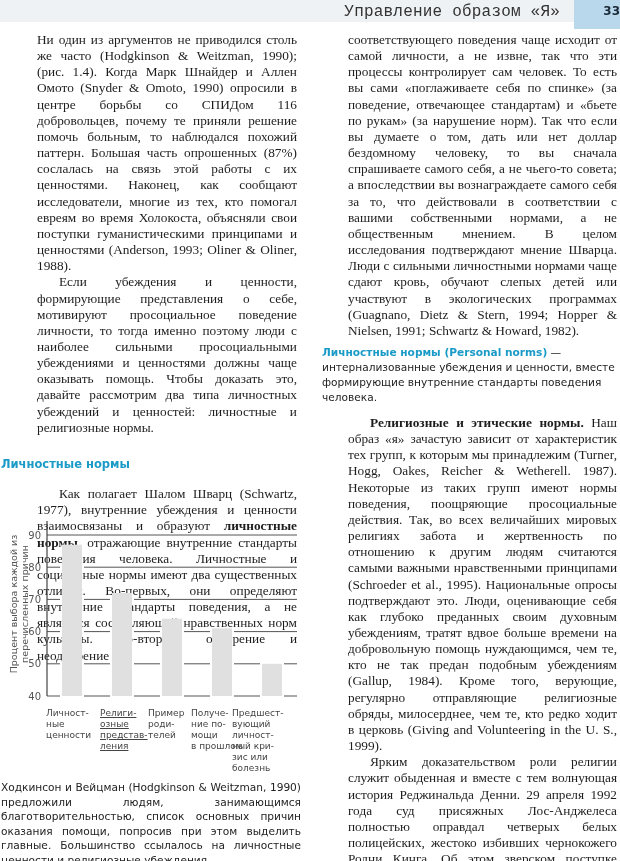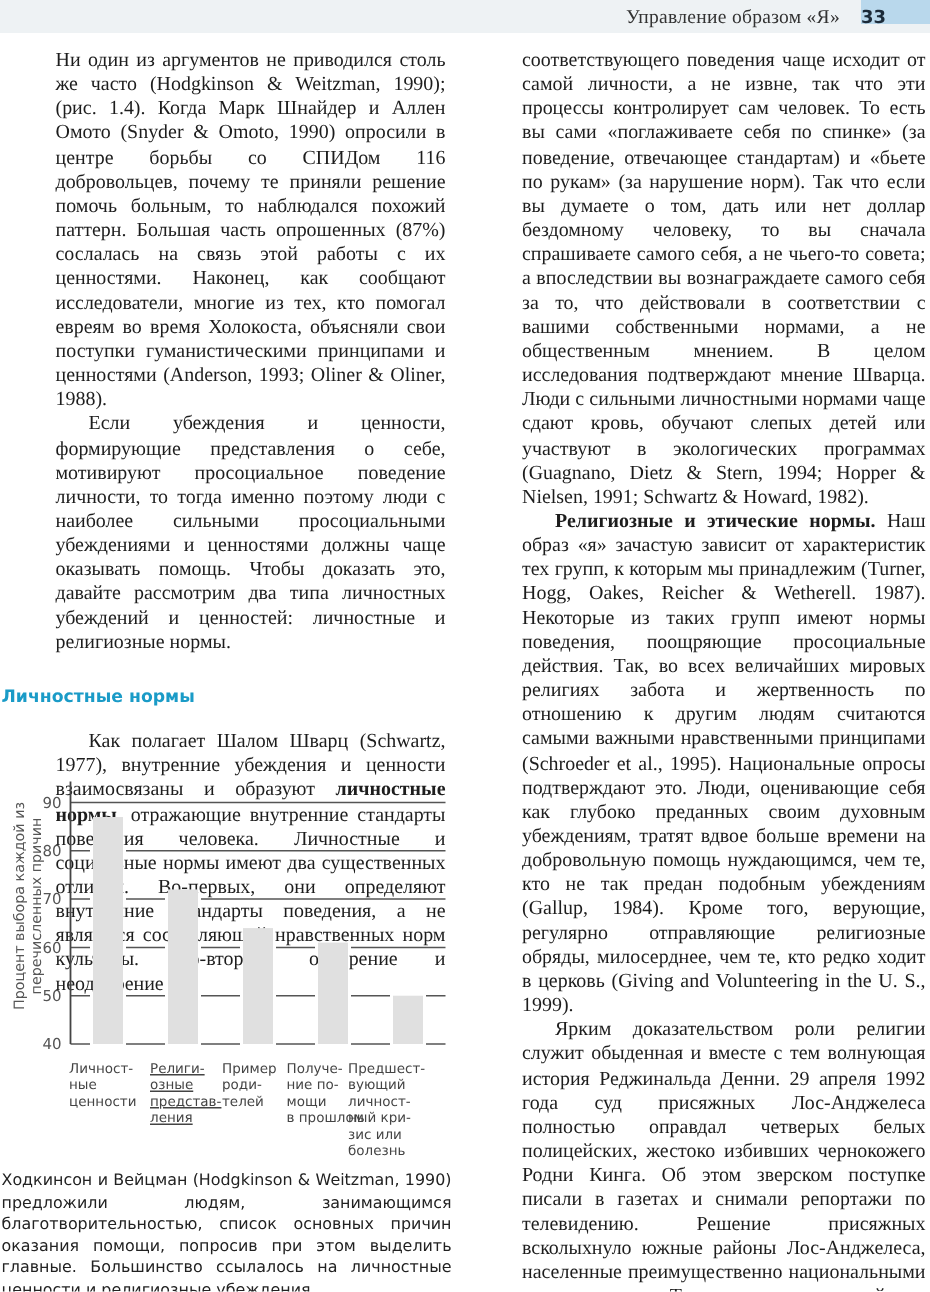--- a/index.html
+++ b/index.html
@@ -1,22 +1,22 @@
 <!DOCTYPE html>
 <html><head>
 <meta charset="utf-8">
 <style>
   * { margin:0; padding:0; box-sizing:border-box; }
   html, body { width:620px; height:861px; background:#ffffff; overflow:hidden; }
   body { position:relative; font-family:"Liberation Serif", "DejaVu Serif", serif; color:#1d1d1d; }
 
   .header { position:absolute; top:0; left:0; width:620px; height:24px; }
   .header-band { position:absolute; top:0; left:0; width:620px; height:22px; background:#eef2f4; }
-  .running-title { position:absolute; right:60px; top:3px; font-family:Liberation Serif, serif; font-size:13px; color:#333; letter-spacing:0.2px; }
-  .page-num { position:absolute; right:0; top:0; width:46px; height:16px; background:#b9d8ec; font-family:"DejaVu Sans", sans-serif; font-weight:bold; font-size:12px; color:#1b2a38; text-align:left; line-height:22px; }
+  .running-title { position:absolute; right:60px; top:3px; font-family:Liberation Mono, monospace; font-size:16px; color:#333; letter-spacing:0.2px; }
+  .page-num { position:absolute; right:0; top:0; width:46px; height:29px; background:#b9d8ec; font-family:"DejaVu Sans", sans-serif; font-weight:bold; font-size:12px; color:#1b2a38; text-align:right; line-height:22px; }
 
   .col { position:absolute; top:32px; width:296px; font-size:13.3px; line-height:16.15px; text-align:justify; hyphens:manual; }
   .col-left { left:1px; }
   .col-right { left:312px; width:305px; }
   .para { margin:0;padding-left:36px; }
   .indent { text-indent:22px; }
   .bold { font-weight:bold; }
 
   .section-heading { font-family:"DejaVu Sans", sans-serif; font-weight:bold; color:#1a9bc7; font-size:11.5px; margin-top:20px; margin-bottom:14px; }
 
@@ -95,15 +95,16 @@
       <div class="cat-label" style="left: 232px;">Предшест-<br>вующий<br>личност-<br>ный кри-<br>зис или<br>болезнь</div>
     </div>
 </div>
 
 <div class="caption">
   <div class="caption-body">Ходкинсон и Вейцман (Hodgkinson &amp; Weitzman, 1990) предложили людям, занимающимся благотворительностью, список основных причин оказания помощи, попросив при этом выделить главные. Большинство ссылалось на личностные ценности и религиозные убеждения.</div>
 </div>
 
 <div class="col col-right">
   <p class="para">соответствующего поведения чаще исходит от самой личности, а не извне, так что эти процессы контролирует сам человек. То есть вы сами «поглаживаете себя по спинке» (за поведение, отвечающее стандартам) и «бьете по рукам» (за нарушение норм). Так что если вы думаете о том, дать или нет доллар бездомному человеку, то вы сначала спрашиваете самого себя, а не чьего-то совета; а впоследствии вы вознаграждаете самого себя за то, что действовали в соответствии с вашими собственными нормами, а не общественным мнением. В целом исследования подтверждают мнение Шварца. Люди с сильными личностными нормами чаще сдают кровь, обучают слепых детей или участвуют в экологических программах (Guagnano, Dietz &amp; Stern, 1994; Hopper &amp; Nielsen, 1991; Schwartz &amp; Howard, 1982).</p>
+  <div class="def-box"><span class="def-term">Личностные нормы (Personal norms)</span><span> — интернализованные убеждения и ценности, вместе формирующие внутренние стандарты поведения человека.</span></div>
   <p class="para indent"><span class="bold">Религиозные и этические нормы.</span><span> Наш образ «я» зачастую зависит от характеристик тех групп, к которым мы принадлежим (Turner, Hogg, Oakes, Reicher &amp; Wetherell. 1987). Некоторые из таких групп имеют нормы поведения, поощряющие просоциальные действия. Так, во всех величайших мировых религиях забота и жертвенность по отношению к другим людям считаются самыми важными нравственными принципами (Schroeder et al., 1995). Национальные опросы подтверждают это. Люди, оценивающие себя как глубоко преданных своим духовным убеждениям, тратят вдвое больше времени на добровольную помощь нуждающимся, чем те, кто не так предан подобным убеждениям (Gallup, 1984). Кроме того, верующие, регулярно отправляющие религиозные обряды, милосерднее, чем те, кто редко ходит в церковь (Giving and Volunteering in the U. S., 1999).</span></p>
   <p class="para indent">Ярким доказательством роли религии служит обыденная и вместе с тем волнующая история Реджинальда Денни. 29 апреля 1992 года суд присяжных Лос-Анджелеса полностью оправдал четверых белых полицейских, жестоко избивших чернокожего Родни Кинга. Об этом зверском поступке писали в газетах и снимали репортажи по телевидению. Решение присяжных всколыхнуло южные районы Лос-Анджелеса, населенные преимущественно национальными меньшинствами. Три дня жители этих районов устраивали погромы, чувствуя, что в этом уголовном деле справедливость была нагло попрана. Вооруженные группировки терроризировали население, преследованию подвергались белые и водители грузовых машин, случайно заехавшие в этот район озлобленных, расистски настроенных людей. Постра-</p>
 </div>
 
 </body></html>

